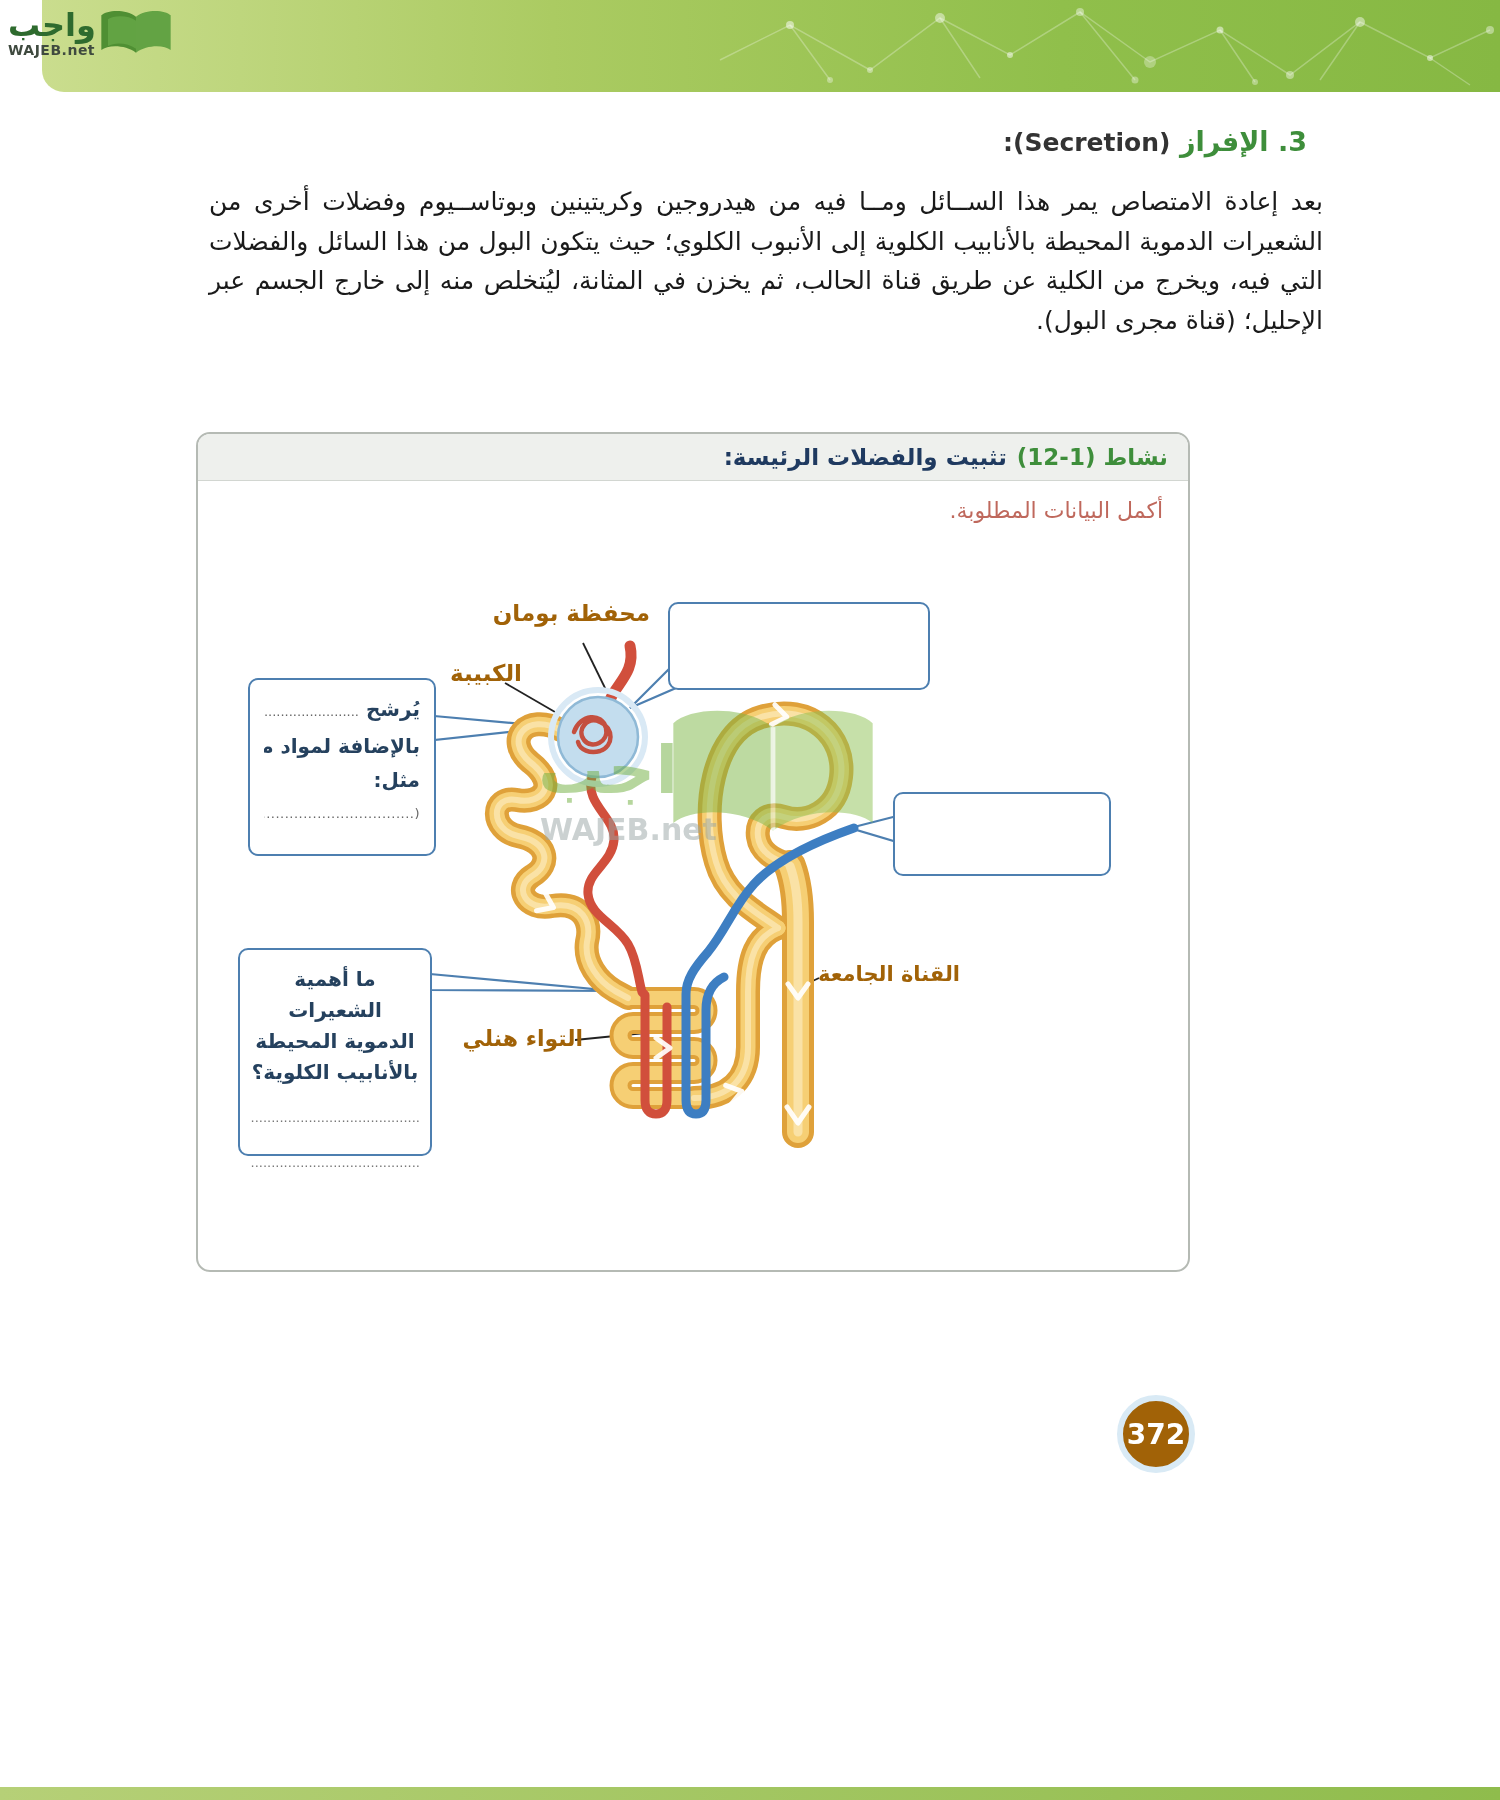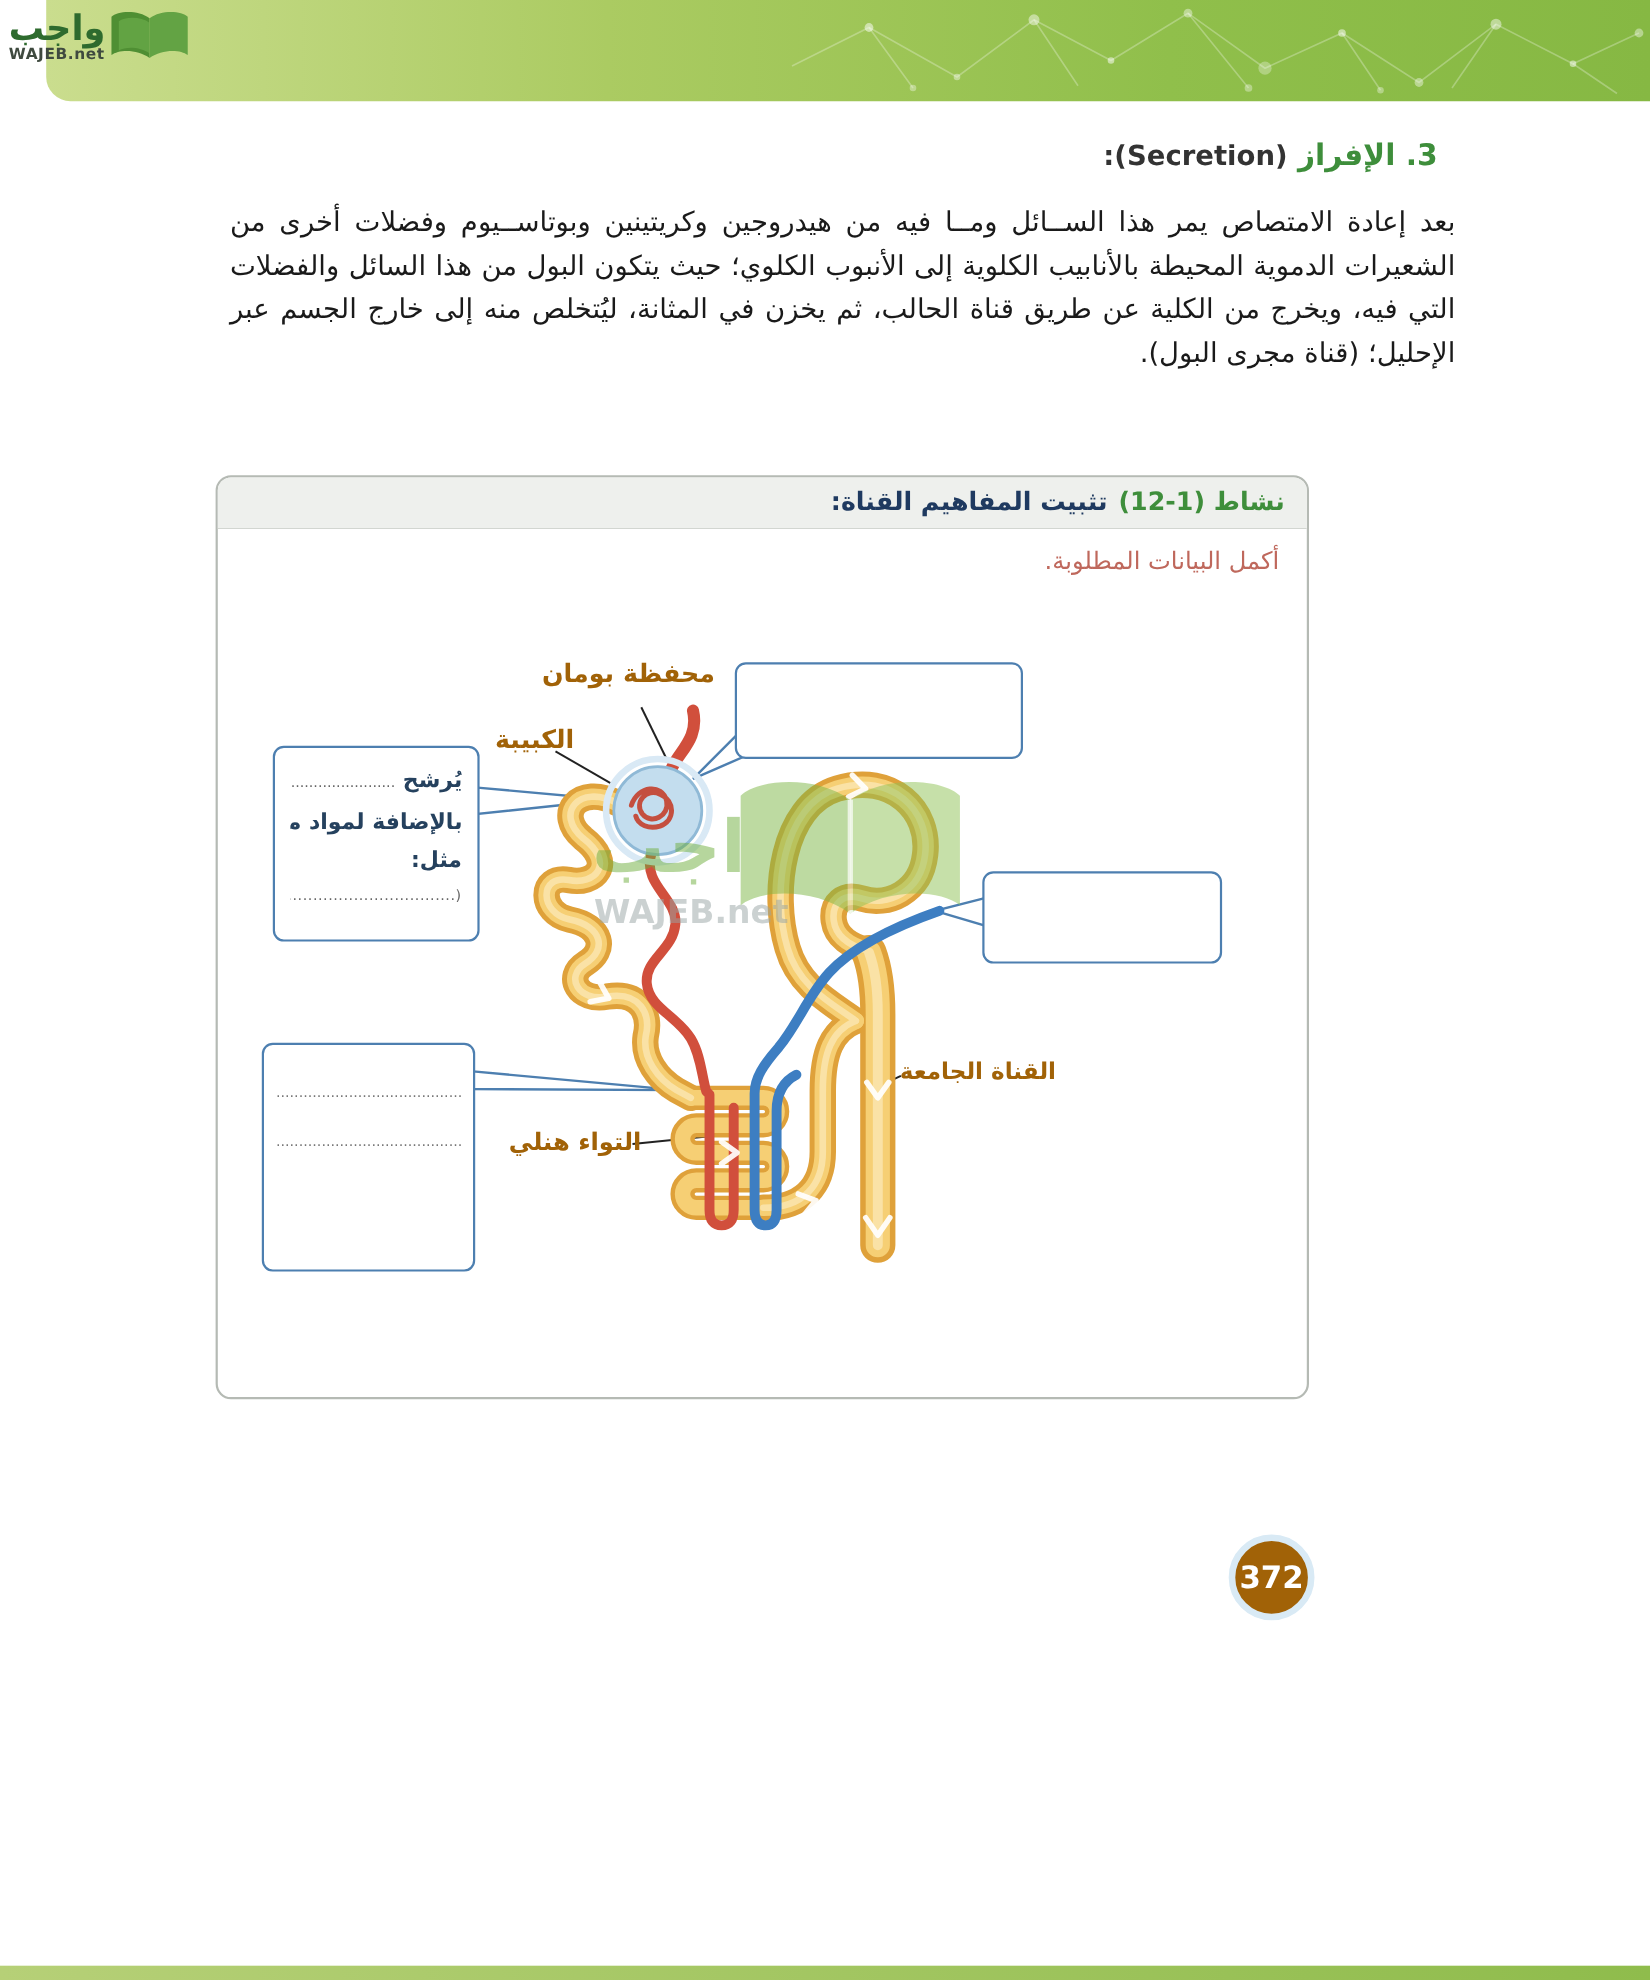--- a/index.html
+++ b/index.html
@@ -114,21 +114,21 @@
 
   <div class="heading" dir="rtl">
     <span class="h-ar">3. الإفراز</span>
     <span class="h-en">(Secretion):</span>
   </div>
   <div class="para" dir="rtl">بعد إعادة الامتصاص يمر هذا الســائل ومــا فيه من هيدروجين وكريتينين وبوتاســيوم وفضلات أخرى من الشعيرات الدموية المحيطة بالأنابيب الكلوية إلى الأنبوب الكلوي؛ حيث يتكون البول من هذا السائل والفضلات التي فيه، ويخرج من الكلية عن طريق قناة الحالب، ثم يخزن في المثانة، ليُتخلص منه إلى خارج الجسم عبر الإحليل؛ (قناة مجرى البول).</div>
 
   <div class="activity">
     <div class="activity-header" dir="rtl">
       <span class="act-label">نشاط (1-12)</span>
-      <span class="act-title">تثبيت المفاهيم القناة:</span>
+      <span class="act-title">تثبيت والفضلات الرئيسة:</span>
     </div>
   </div>
   <div class="instruction">أكمل البيانات المطلوبة.</div>
 
   <svg class="diagram" width="994" height="840" viewBox="0 0 994 840">
 
     <g fill="#ffffff" stroke="#4d7fb0" stroke-width="2.2">
       <polygon points="480,230 434,276 480,256"></polygon>
       <polygon points="238,284 360,295 238,308"></polygon>
       <polygon points="701,384 654,396 701,410"></polygon>
@@ -209,20 +209,21 @@
     <div class="fb-line">
       <span>يُرشح</span>
       <span class="fb-dots">................................</span>
     </div>
     <div class="fb-line">بالإضافة لمواد مفيدة</div>
     <div class="fb-line">مثل:</div>
     <div class="fb-line fb-dots">(....................................)</div>
   </div>
 
   <div class="callout question-box" dir="rtl" style="left:238px;top:948px;width:194px;height:208px;">
+    <div class="qb-text">ما أهمية الشعيرات الدموية المحيطة بالأنابيب الكلوية؟</div>
     <div class="qb-dots">......................................................</div>
     <div class="qb-dots">......................................................</div>
   </div>
 
 
   <div class="page-badge">
     <span>372</span>
   </div>
 
   <div class="bottom-band"></div>

